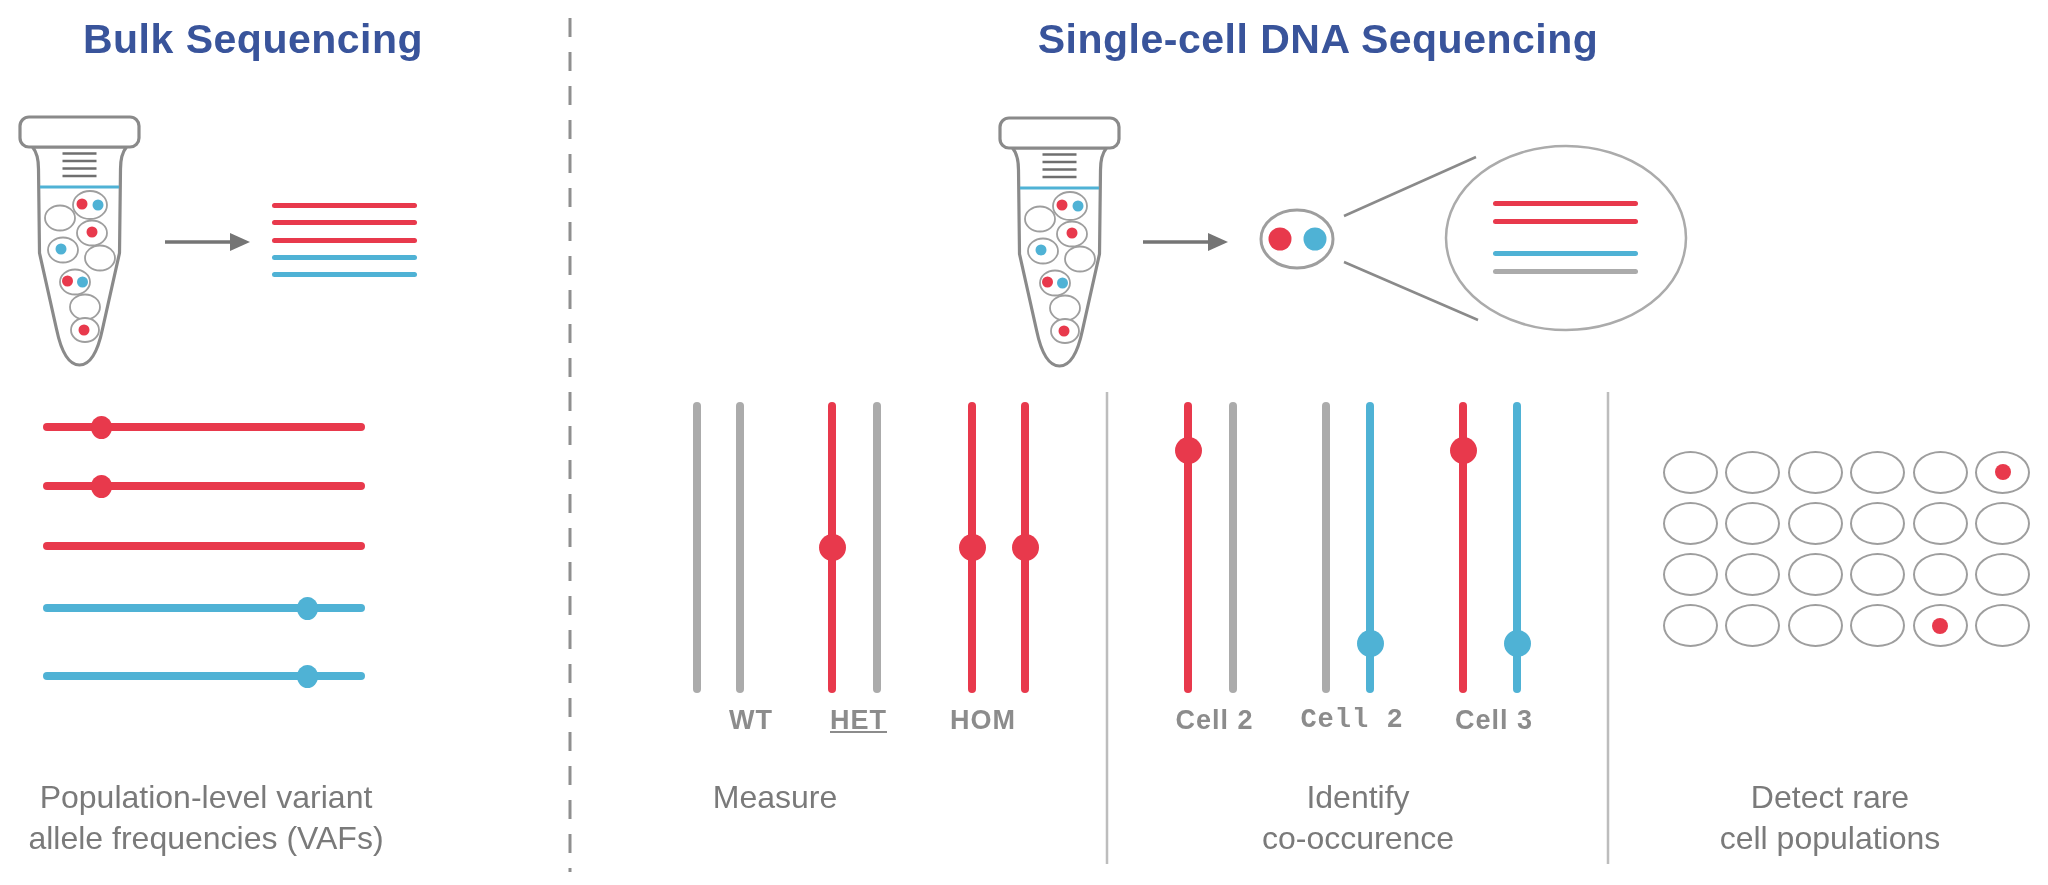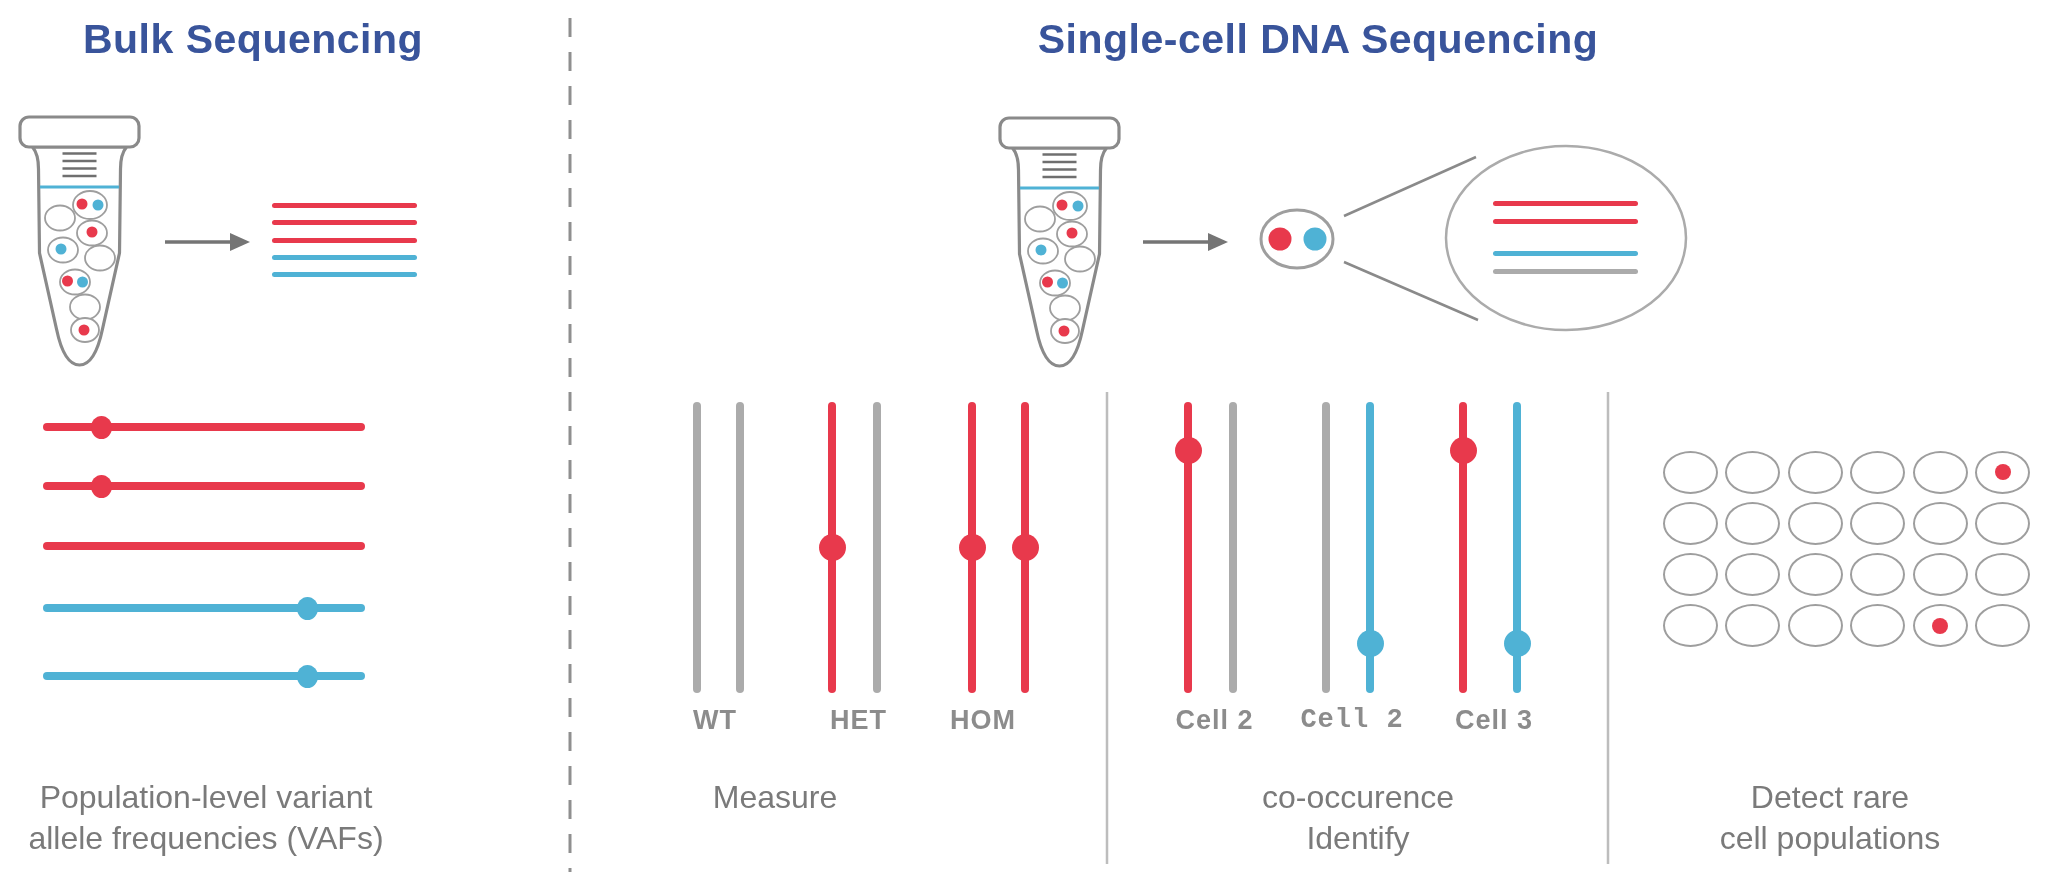--- a/index.html
+++ b/index.html
@@ -125,25 +125,25 @@
       <div class="vaf-dot" style="position: absolute; left: 90.96px; top: 415.5px; width: 21px; height: 23px; background: rgb(232, 57, 76);"></div>
       <div class="hline" style="position: absolute; left: 43px; top: 482px; width: 322px; height: 8px; background: rgb(232, 57, 76);"></div>
       <div class="vaf-dot" style="position: absolute; left: 90.96px; top: 474.5px; width: 21px; height: 23px; background: rgb(232, 57, 76);"></div>
       <div class="hline" style="position: absolute; left: 43px; top: 542px; width: 322px; height: 8px; background: rgb(232, 57, 76);"></div>
       <div class="hline" style="position: absolute; left: 43px; top: 604px; width: 322px; height: 8px; background: rgb(79, 178, 213);"></div>
       <div class="vaf-dot" style="position: absolute; left: 297.04px; top: 596.5px; width: 21px; height: 23px; background: rgb(79, 178, 213);"></div>
       <div class="hline" style="position: absolute; left: 43px; top: 672px; width: 322px; height: 8px; background: rgb(79, 178, 213);"></div>
       <div class="vaf-dot" style="position: absolute; left: 297.04px; top: 664.5px; width: 21px; height: 23px; background: rgb(79, 178, 213);"></div>
       <div class="strand" style="position: absolute; left: 693px; background: rgb(171, 171, 171);"></div>
       <div class="strand" style="position: absolute; left: 736px; background: rgb(171, 171, 171);"></div>
-      <div class="chrom-label" style="position: absolute; left: 640px; text-align: center;">WT</div>
+      <div class="chrom-label" style="position: absolute; left: 676px; text-align: center;">WT</div>
       <div class="strand" style="position: absolute; left: 828px; background: rgb(232, 57, 76);"></div>
       <div class="strand-dot" style="position: absolute; left: 818.5px; top: 534px; background: rgb(232, 57, 76);"></div>
       <div class="strand" style="position: absolute; left: 873px; background: rgb(171, 171, 171);"></div>
-      <div class="chrom-label" style="position: absolute; left: 783.5px;">HET</div>
+      <div class="chrom-label" style="position: absolute; left: 783.5px; text-decoration: underline;">HET</div>
       <div class="strand" style="position: absolute; left: 968px; background: rgb(232, 57, 76);"></div>
       <div class="strand-dot" style="position: absolute; left: 958.5px; top: 534px; background: rgb(232, 57, 76);"></div>
       <div class="strand" style="position: absolute; left: 1021px; background: rgb(232, 57, 76);"></div>
       <div class="strand-dot" style="position: absolute; left: 1011.5px; top: 534px; background: rgb(232, 57, 76);"></div>
       <div class="chrom-label" style="position: absolute; left: 908px;">HOM</div>
       <div class="strand" style="position: absolute; left: 1184px; background: rgb(232, 57, 76);"></div>
       <div class="strand-dot" style="position: absolute; left: 1174.5px; top: 436.515px; background: rgb(232, 57, 76);"></div>
       <div class="strand" style="position: absolute; left: 1229px; background: rgb(171, 171, 171);"></div>
       <div class="chrom-label" style="position: absolute; left: 1139.5px;">Cell 2</div>
       <div class="strand" style="position: absolute; left: 1322px; background: rgb(171, 171, 171);"></div>
@@ -188,20 +188,20 @@
     </div>
 
   <div class="caption" style="left:-24px;">
     <div>Population-level variant</div>
     <div>allele frequencies (VAFs)</div>
   </div>
   <div class="caption" style="left:545px;">
     <div>Measure</div>
   </div>
   <div class="caption" style="left:1128px;">
+    <div>Identify</div>
     <div>co-occurence</div>
-    <div>Identify</div>
   </div>
   <div class="caption" style="left:1600px;">
     <div>Detect rare</div>
     <div>cell populations</div>
   </div>
 </div>
 
 </body></html>

